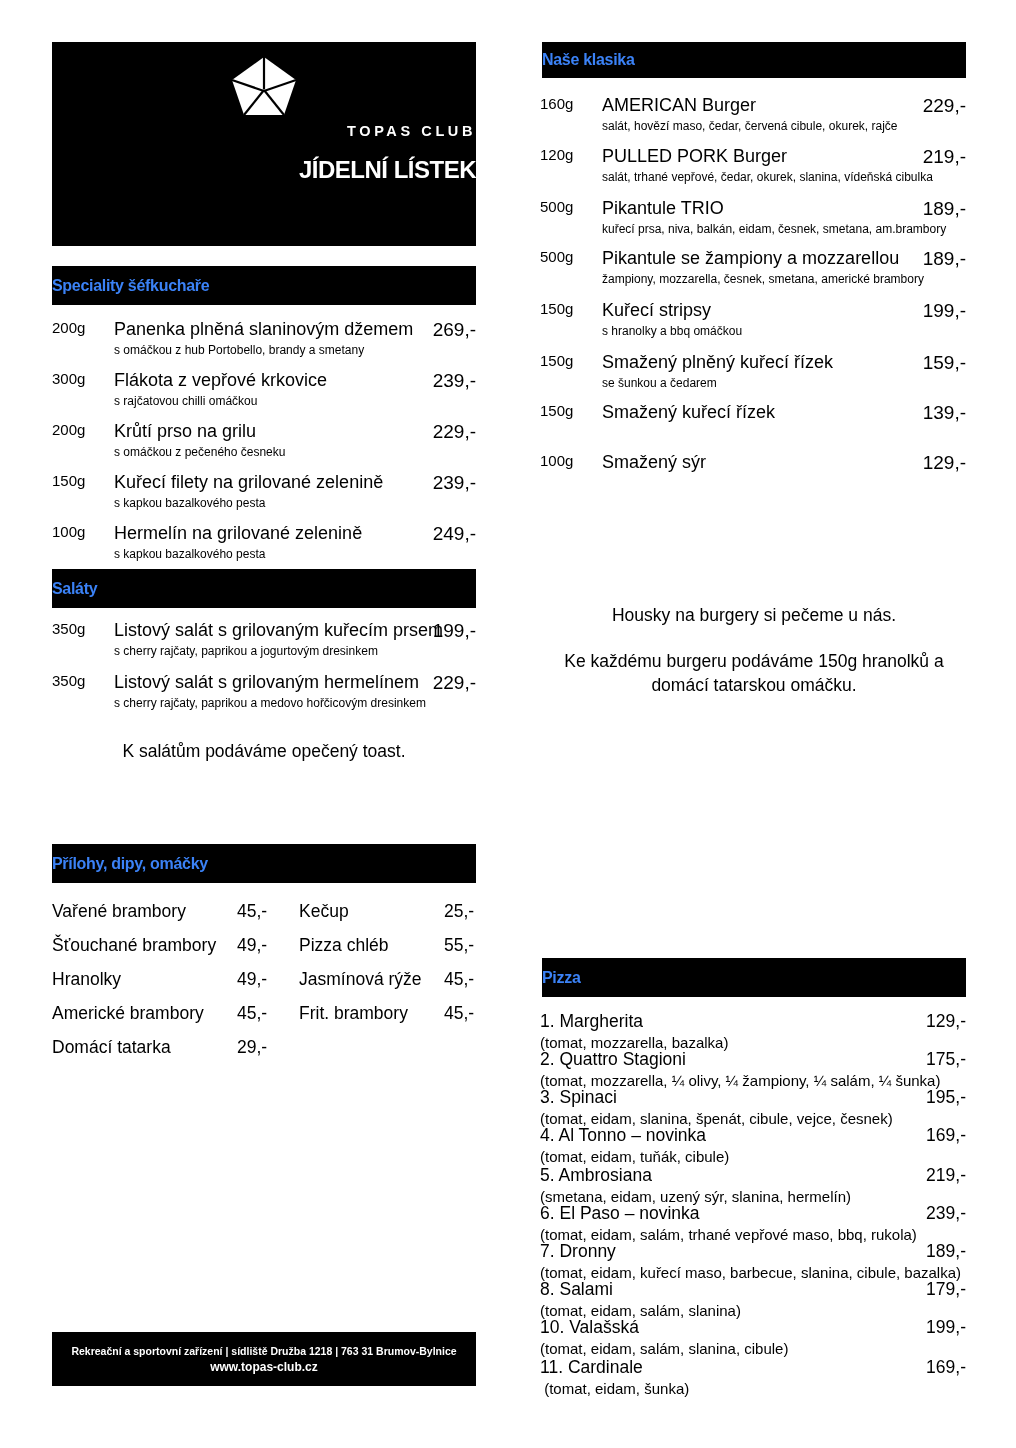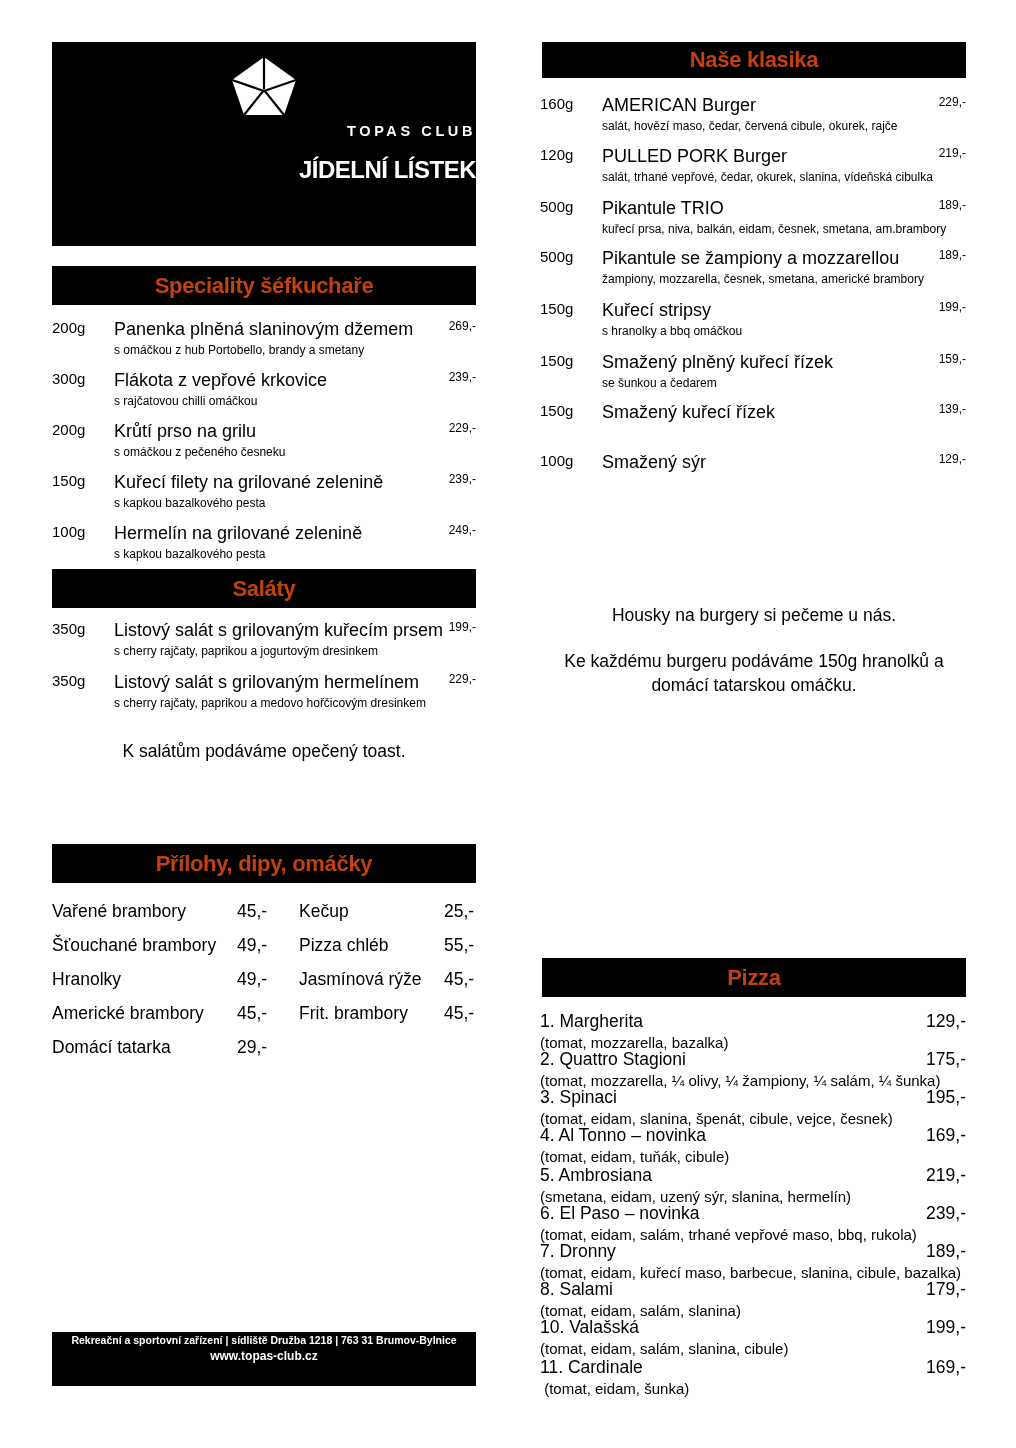--- a/index.html
+++ b/index.html
@@ -7,34 +7,34 @@
     body { position: relative; font-family: "Liberation Sans", "DejaVu Sans", sans-serif; color: #000; overflow: hidden; }
 
     .col-left { position: absolute; left: 52px; top: 42px; width: 424px; }
     .col-right { position: absolute; left: 542px; top: 42px; width: 424px; }
 
     .hero { width: 424px; height: 204px; background: #000; color: #fff; text-align: right; position: relative; }
     .hero .logo { position: absolute; left: 50%; top: 14px; transform: translateX(-50%); width: 66px; height: 60px; }
     .hero .brand { position: absolute; left: 0; right: 0; top: 81px; font-size: 14.5px; font-weight: bold; letter-spacing: 3.6px; }
     .hero .title { position: absolute; left: 0; right: 0; top: 114px; font-size: 24px; font-weight: bold; letter-spacing: -0.5px; }
 
-    .section-header { background: #000; color: #c2410c; text-align: center; font-weight: bold; font-size: 22px; height: 39px; line-height: 39px; letter-spacing: -0.3px; }
+    .section-header { background: #000; color: #3b82f6; text-align: left; font-weight: bold; font-size: 16px; height: 39px; line-height: 39px; letter-spacing: -0.3px; }
 
     .dish { position: relative; }
     .dish .weight { position: absolute; left: 0; top: 0; font-size: 15px; }
     .dish .name { position: absolute; left: 62px; top: 0; font-size: 18px; white-space: nowrap; }
-    .dish .price { position: absolute; right: 0; top: 0; font-size: 12px; }
+    .dish .price { position: absolute; right: 0; top: 0; font-size: 19px; }
     .dish .desc { position: absolute; left: 62px; top: 24px; font-size: 12px; white-space: nowrap; }
 
     .note { text-align: center; font-size: 17.5px; margin-top: 20px; }
 
     .sides { position: relative; height: 190px; }
     .side-item { position: absolute; font-size: 17.5px; white-space: nowrap; }
 
-    .footer { position: absolute; left: 52px; top: 1332px; width: 424px; height: 54px; background: #000; color: #fff; text-align: center; font-size: 10.5px; font-weight: bold; line-height: 16px; }
+    .footer { position: absolute; left: 52px; top: 1332px; width: 424px; height: 54px; background: #000; color: #fff; text-align: center; font-size: 10.5px; font-weight: bold; padding-top: 11px; line-height: 16px; }
 
     .pizza { position: relative; height: 38px; }
     .pizza .pname { position: absolute; left: 0; top: 0; font-size: 17.5px; white-space: nowrap; }
     .pizza .pprice { position: absolute; right: 0; top: 0; font-size: 17.5px; }
     .pizza .pdesc { position: absolute; left: 0; top: 23px; font-size: 15px; white-space: nowrap; }
   </style>
 </head>
 <body>
 
 <div class="col-left">

